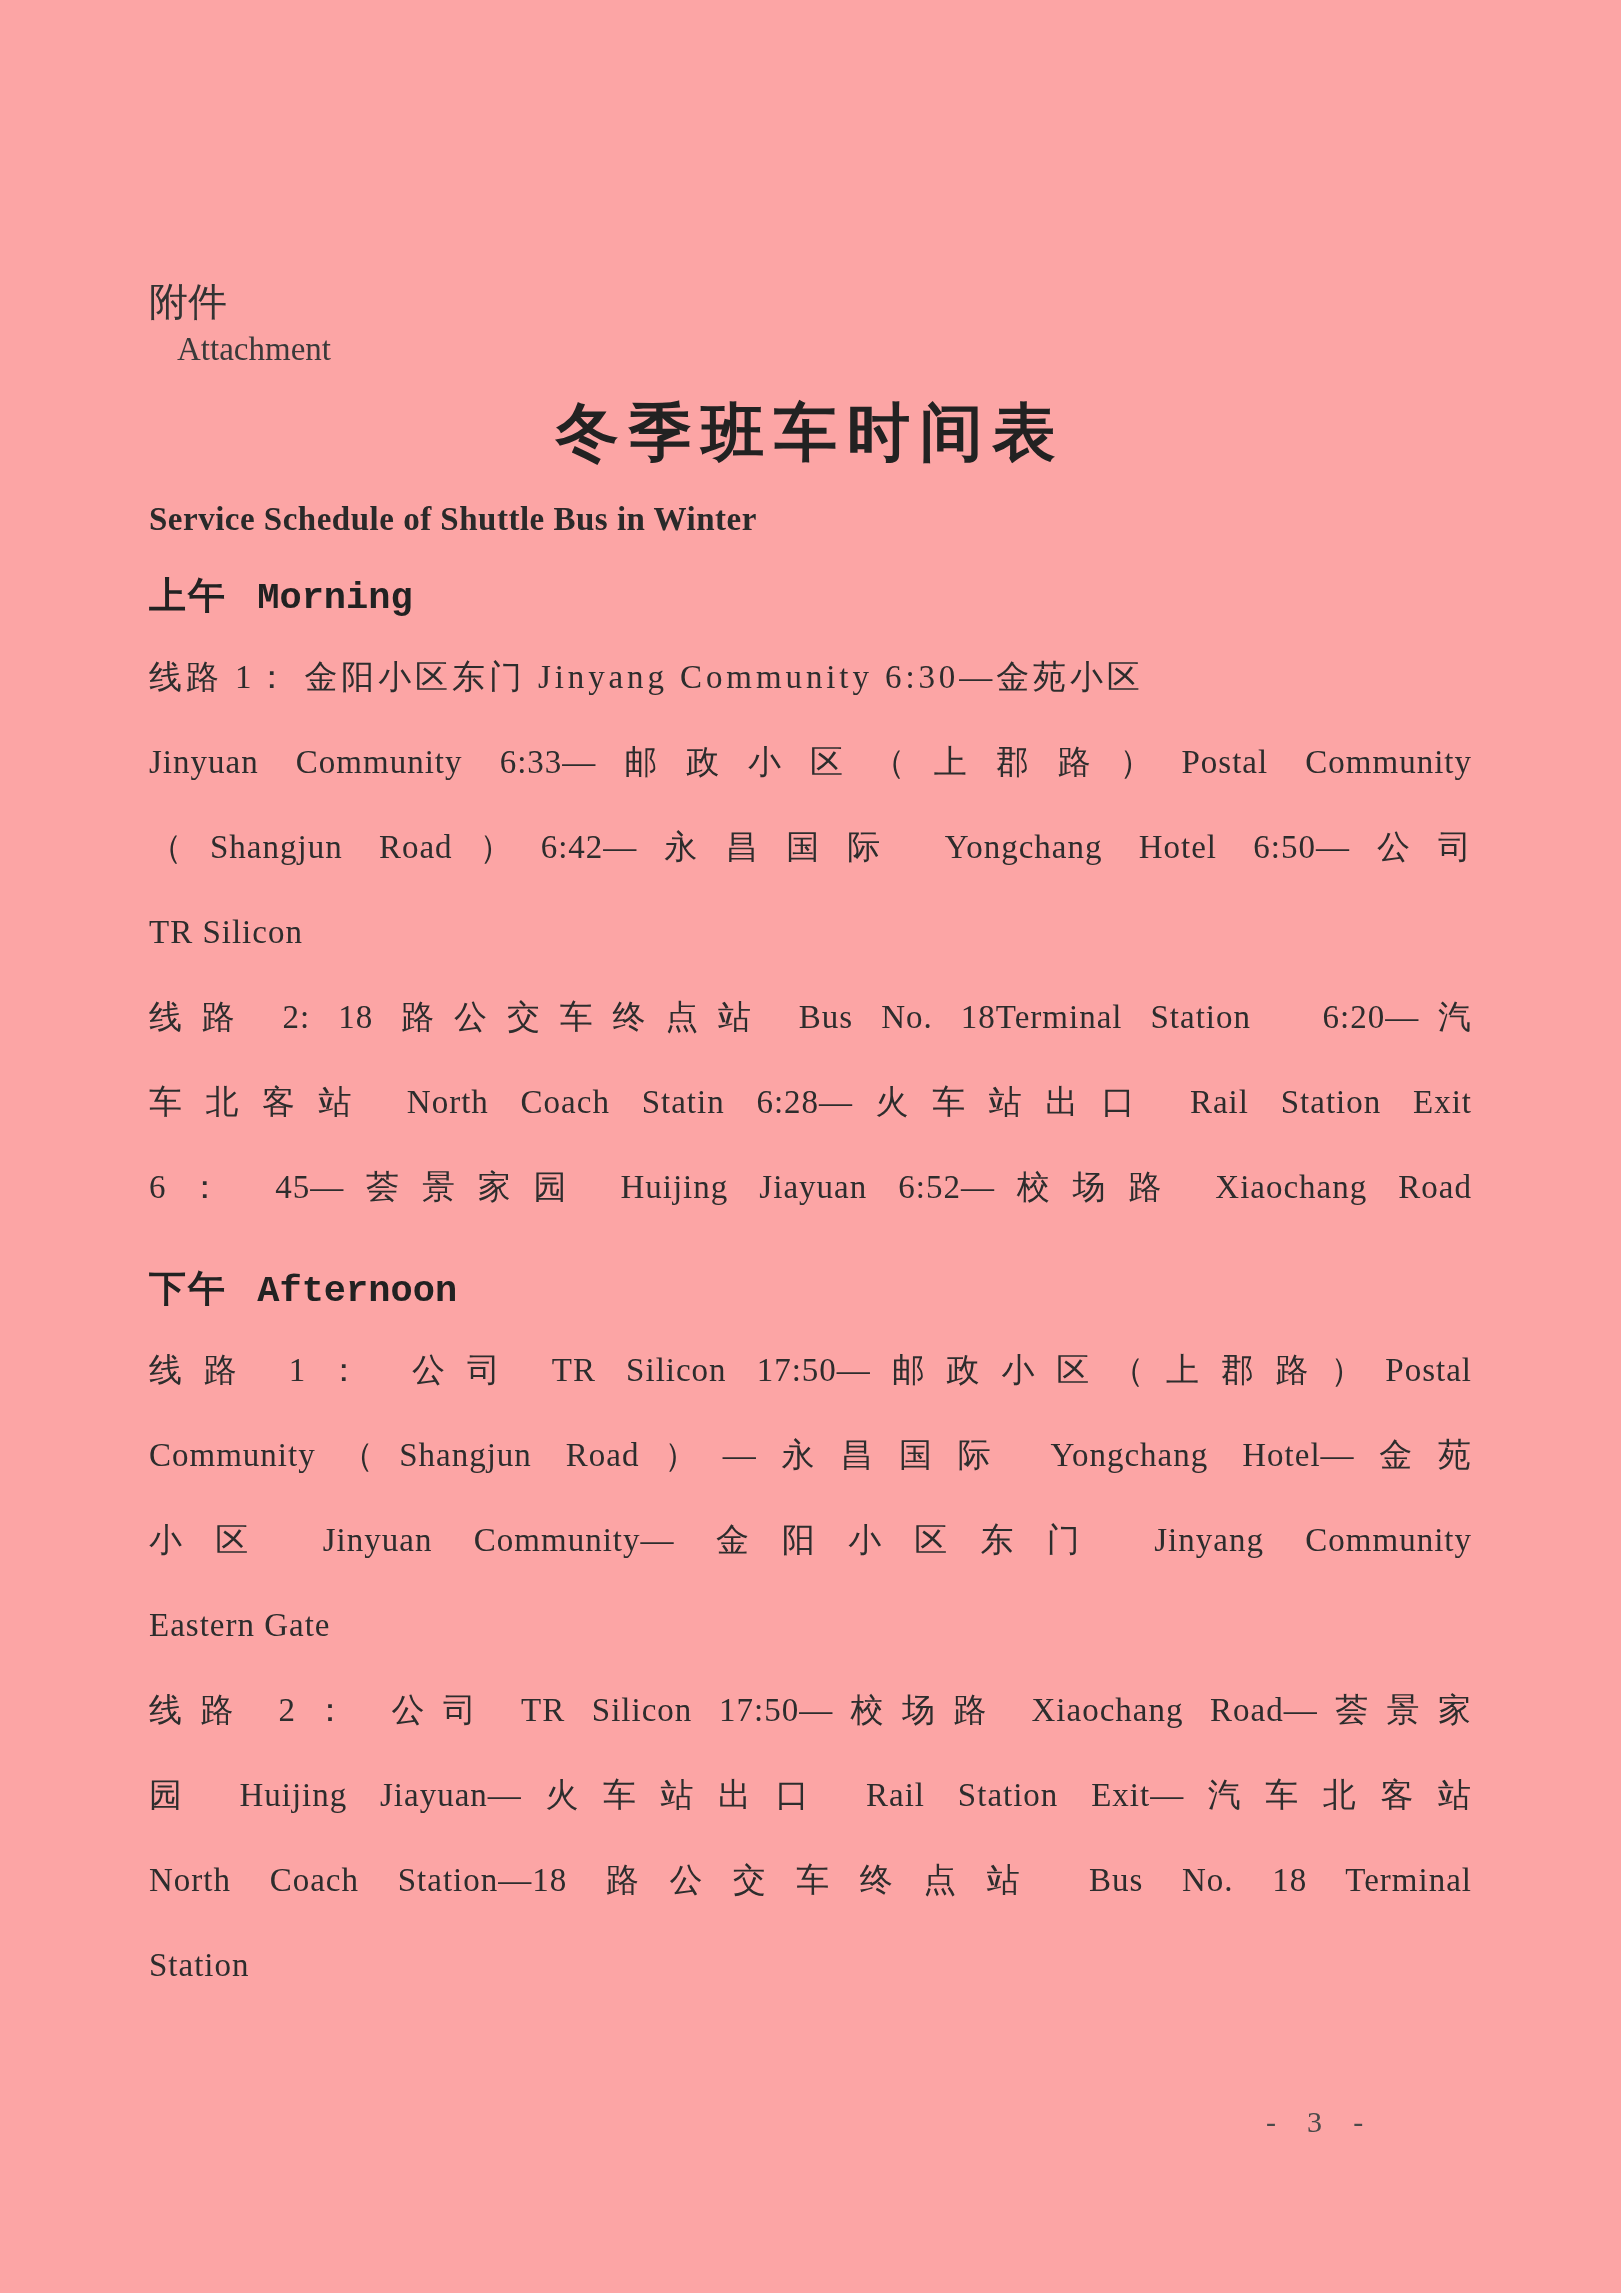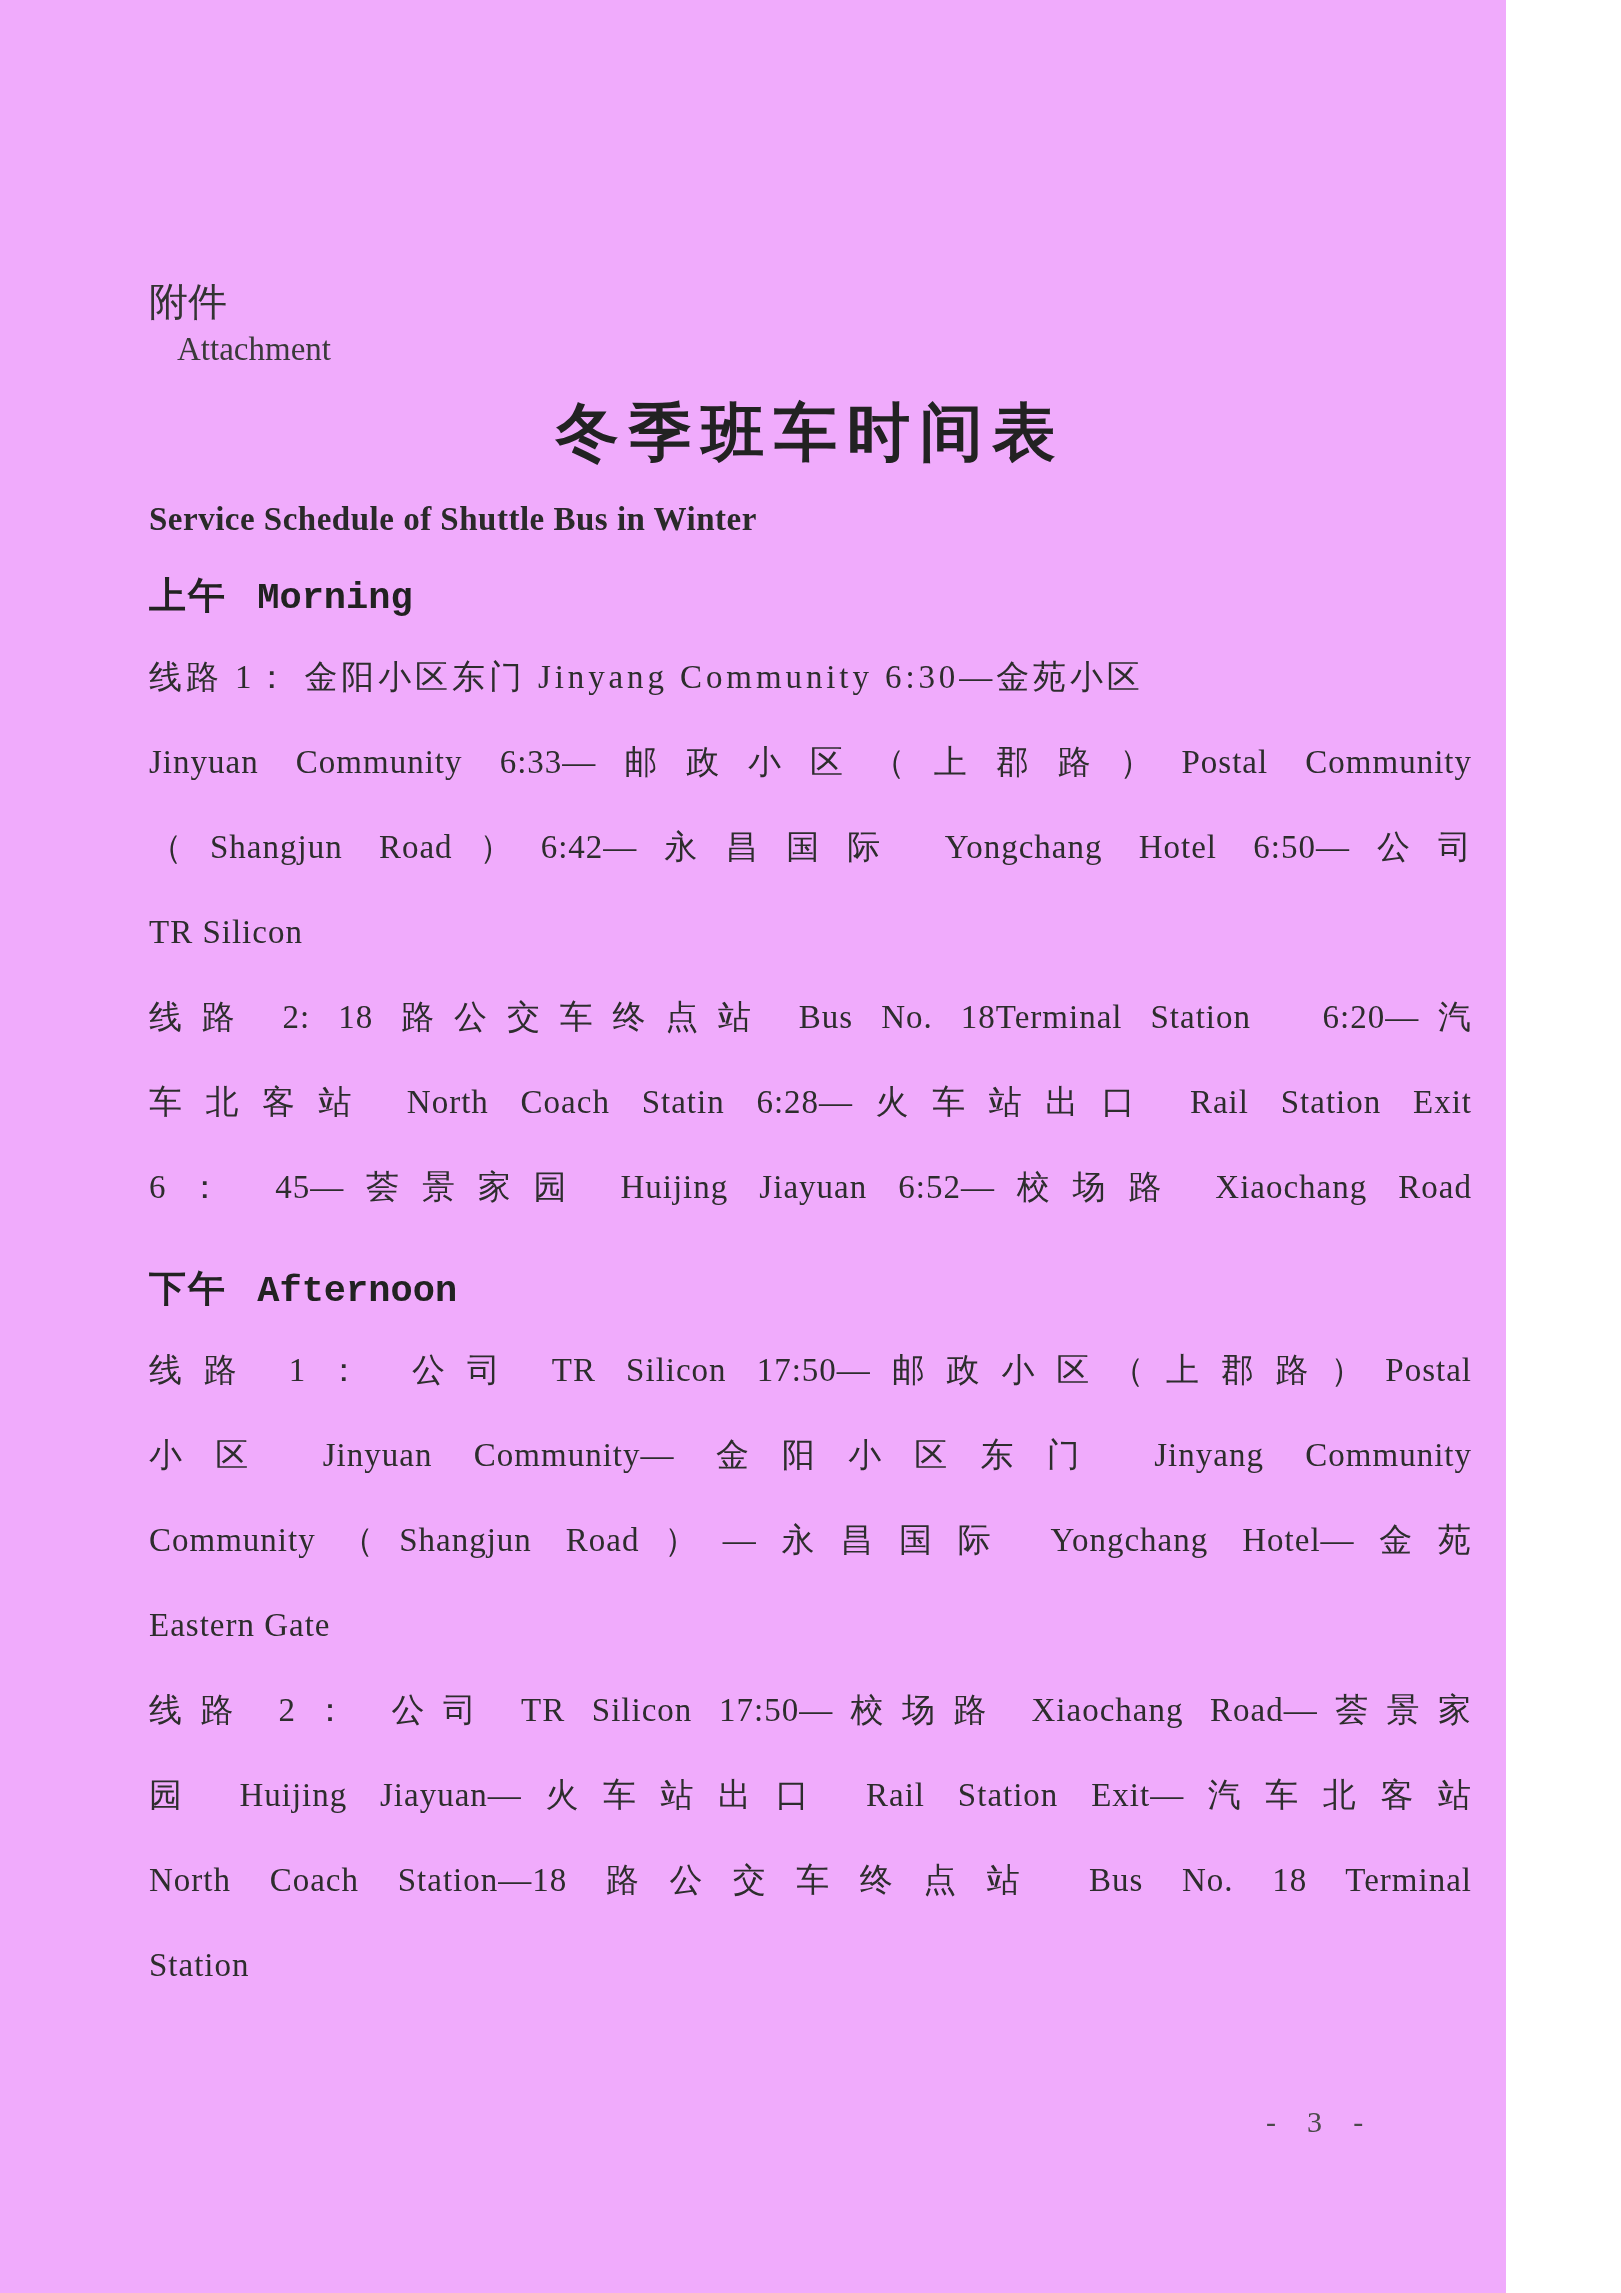--- a/index.html
+++ b/index.html
@@ -2,23 +2,23 @@
 <html><head>
 <meta charset="utf-8">
 <style>
   html, body {
     margin: 0;
     padding: 0;
     background: #ffffff;
   }
   .page {
     position: relative;
-    width: 1506px;
+    width: 1621px;
     height: 2294px;
-    background: #f0abfc;
+    background: #fca5a5;
     overflow: hidden;
     color: #2d2d2d;
     font-family: "Liberation Serif", "DejaVu Serif", serif;
   }
   .content {
     position: absolute;
     left: 149px;
     top: 0;
     width: 1323px;
   }
@@ -127,22 +127,22 @@
       </div>
     </div>
 
     <div class="section">
       <div class="sec-heading">
         <span class="zh">下午</span>
         <span class="en">Afternoon</span>
       </div>
       <div class="lines">
         <div class="line justify">线路 1： 公司 TR Silicon 17:50—邮政小区（上郡路）Postal</div>
+        <div class="line justify">Community（Shangjun Road）—永昌国际 Yongchang Hotel—金苑</div>
         <div class="line justify">小区 Jinyuan Community— 金阳小区东门 Jinyang Community</div>
-        <div class="line justify">Community（Shangjun Road）—永昌国际 Yongchang Hotel—金苑</div>
         <div class="line">Eastern Gate</div>
         <div class="line justify">线路 2： 公司 TR Silicon 17:50—校场路 Xiaochang Road—荟景家</div>
         <div class="line justify">园 Huijing Jiayuan—火车站出口 Rail Station Exit—汽车北客站</div>
         <div class="line justify">North Coach Station—18 路公交车终点站 Bus No. 18 Terminal</div>
         <div class="line">Station</div>
       </div>
     </div>
 
   </div>
 

